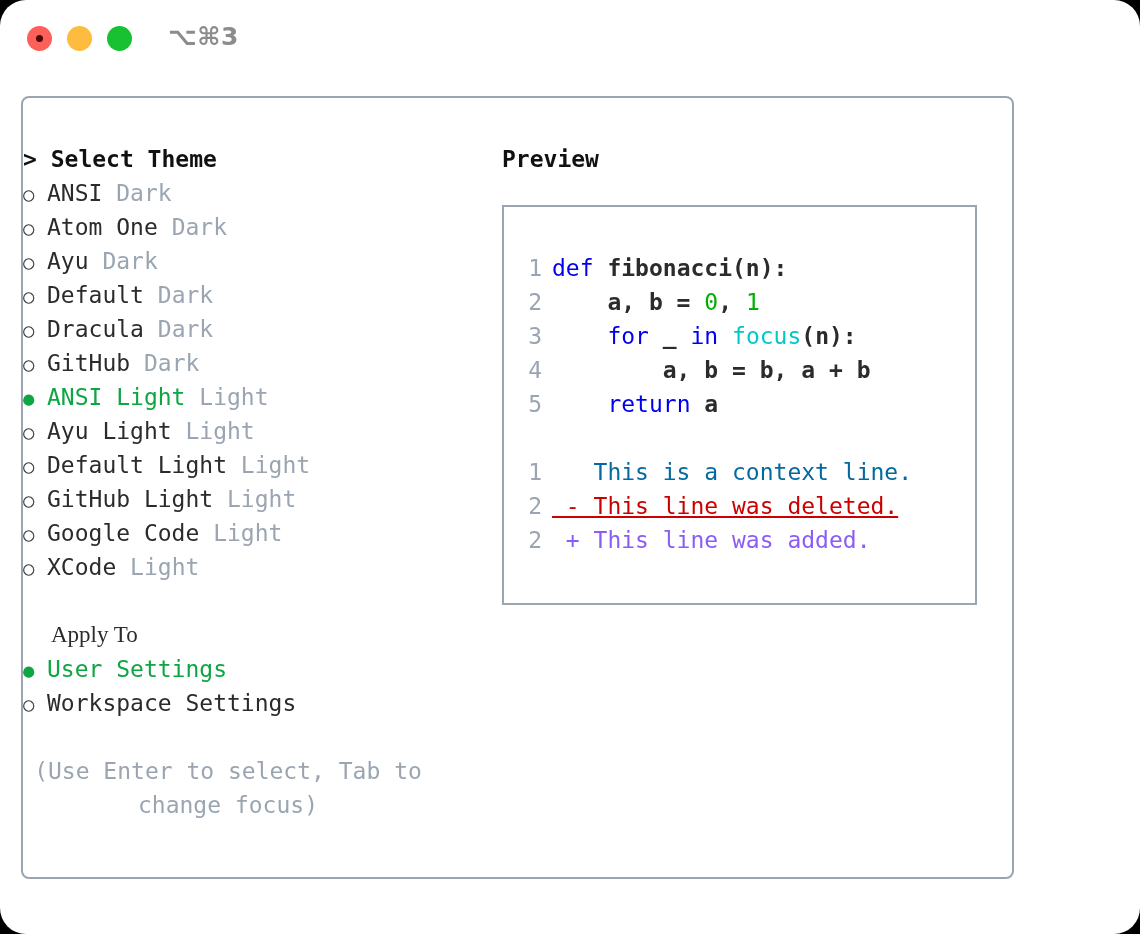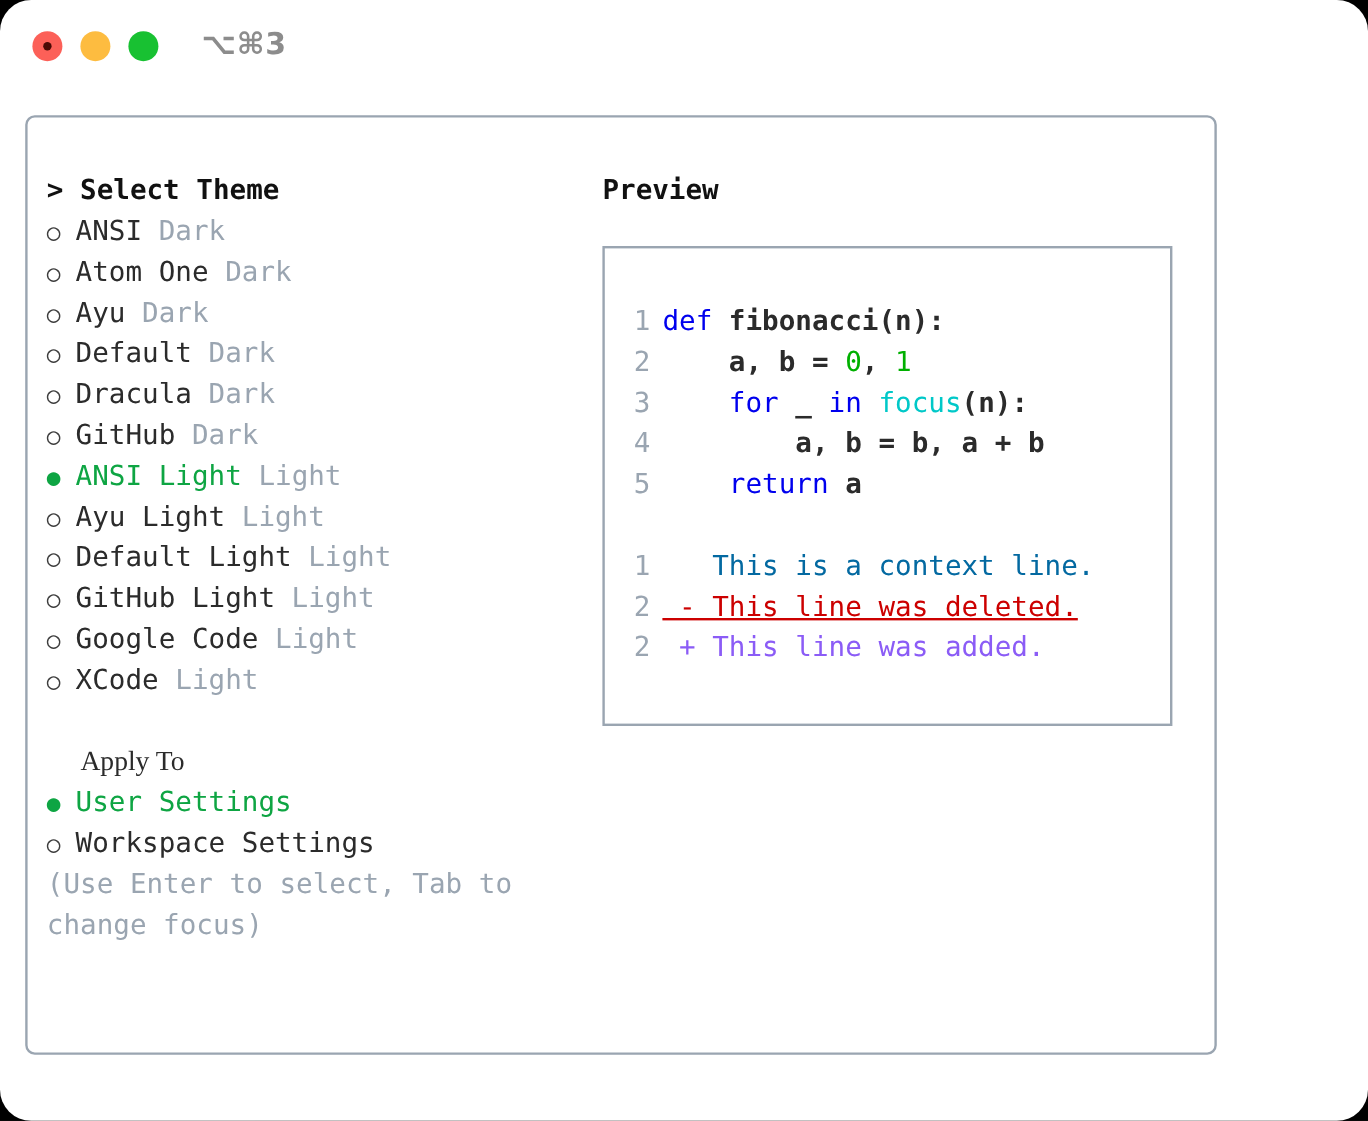--- a/index.html
+++ b/index.html
@@ -62,21 +62,21 @@
     width: 993px; height: 783px;
     border: 2px solid #9aa5b1;
     border-radius: 8px;
     background: #ffffff;
     box-sizing: border-box;
   }
 
   
   #theme-column {
     position: absolute;
-    left: 16px; top: 44px;
+    left: 0; top: 44px;
     width: 448px;
   }
   .panel-heading {
     font-size: 23px;
     font-weight: bold;
     color: #111111;
     line-height: 34px;
     white-space: pre;
   }
   #theme-list { margin-top: 0; }
@@ -102,24 +102,26 @@
   #apply-section { margin-top: 34px; }
   .section-label {
     font-size: 23px;
     line-height: 34px;
     color: #2b2b2b;
     padding-left: 28px;
     white-space: pre;
     font-family: Liberation Serif, serif;
   }
   #hint {
+    margin-top: 34px;
     font-size: 23px;
     line-height: 34px;
     color: #9aa5b1;
     width: 410px;
+    text-align: center;
   }
 
   
   #preview-column {
     position: absolute;
     left: 479px; top: 44px;
     width: 490px;
   }
   #preview-box {
     margin-top: 29px;

